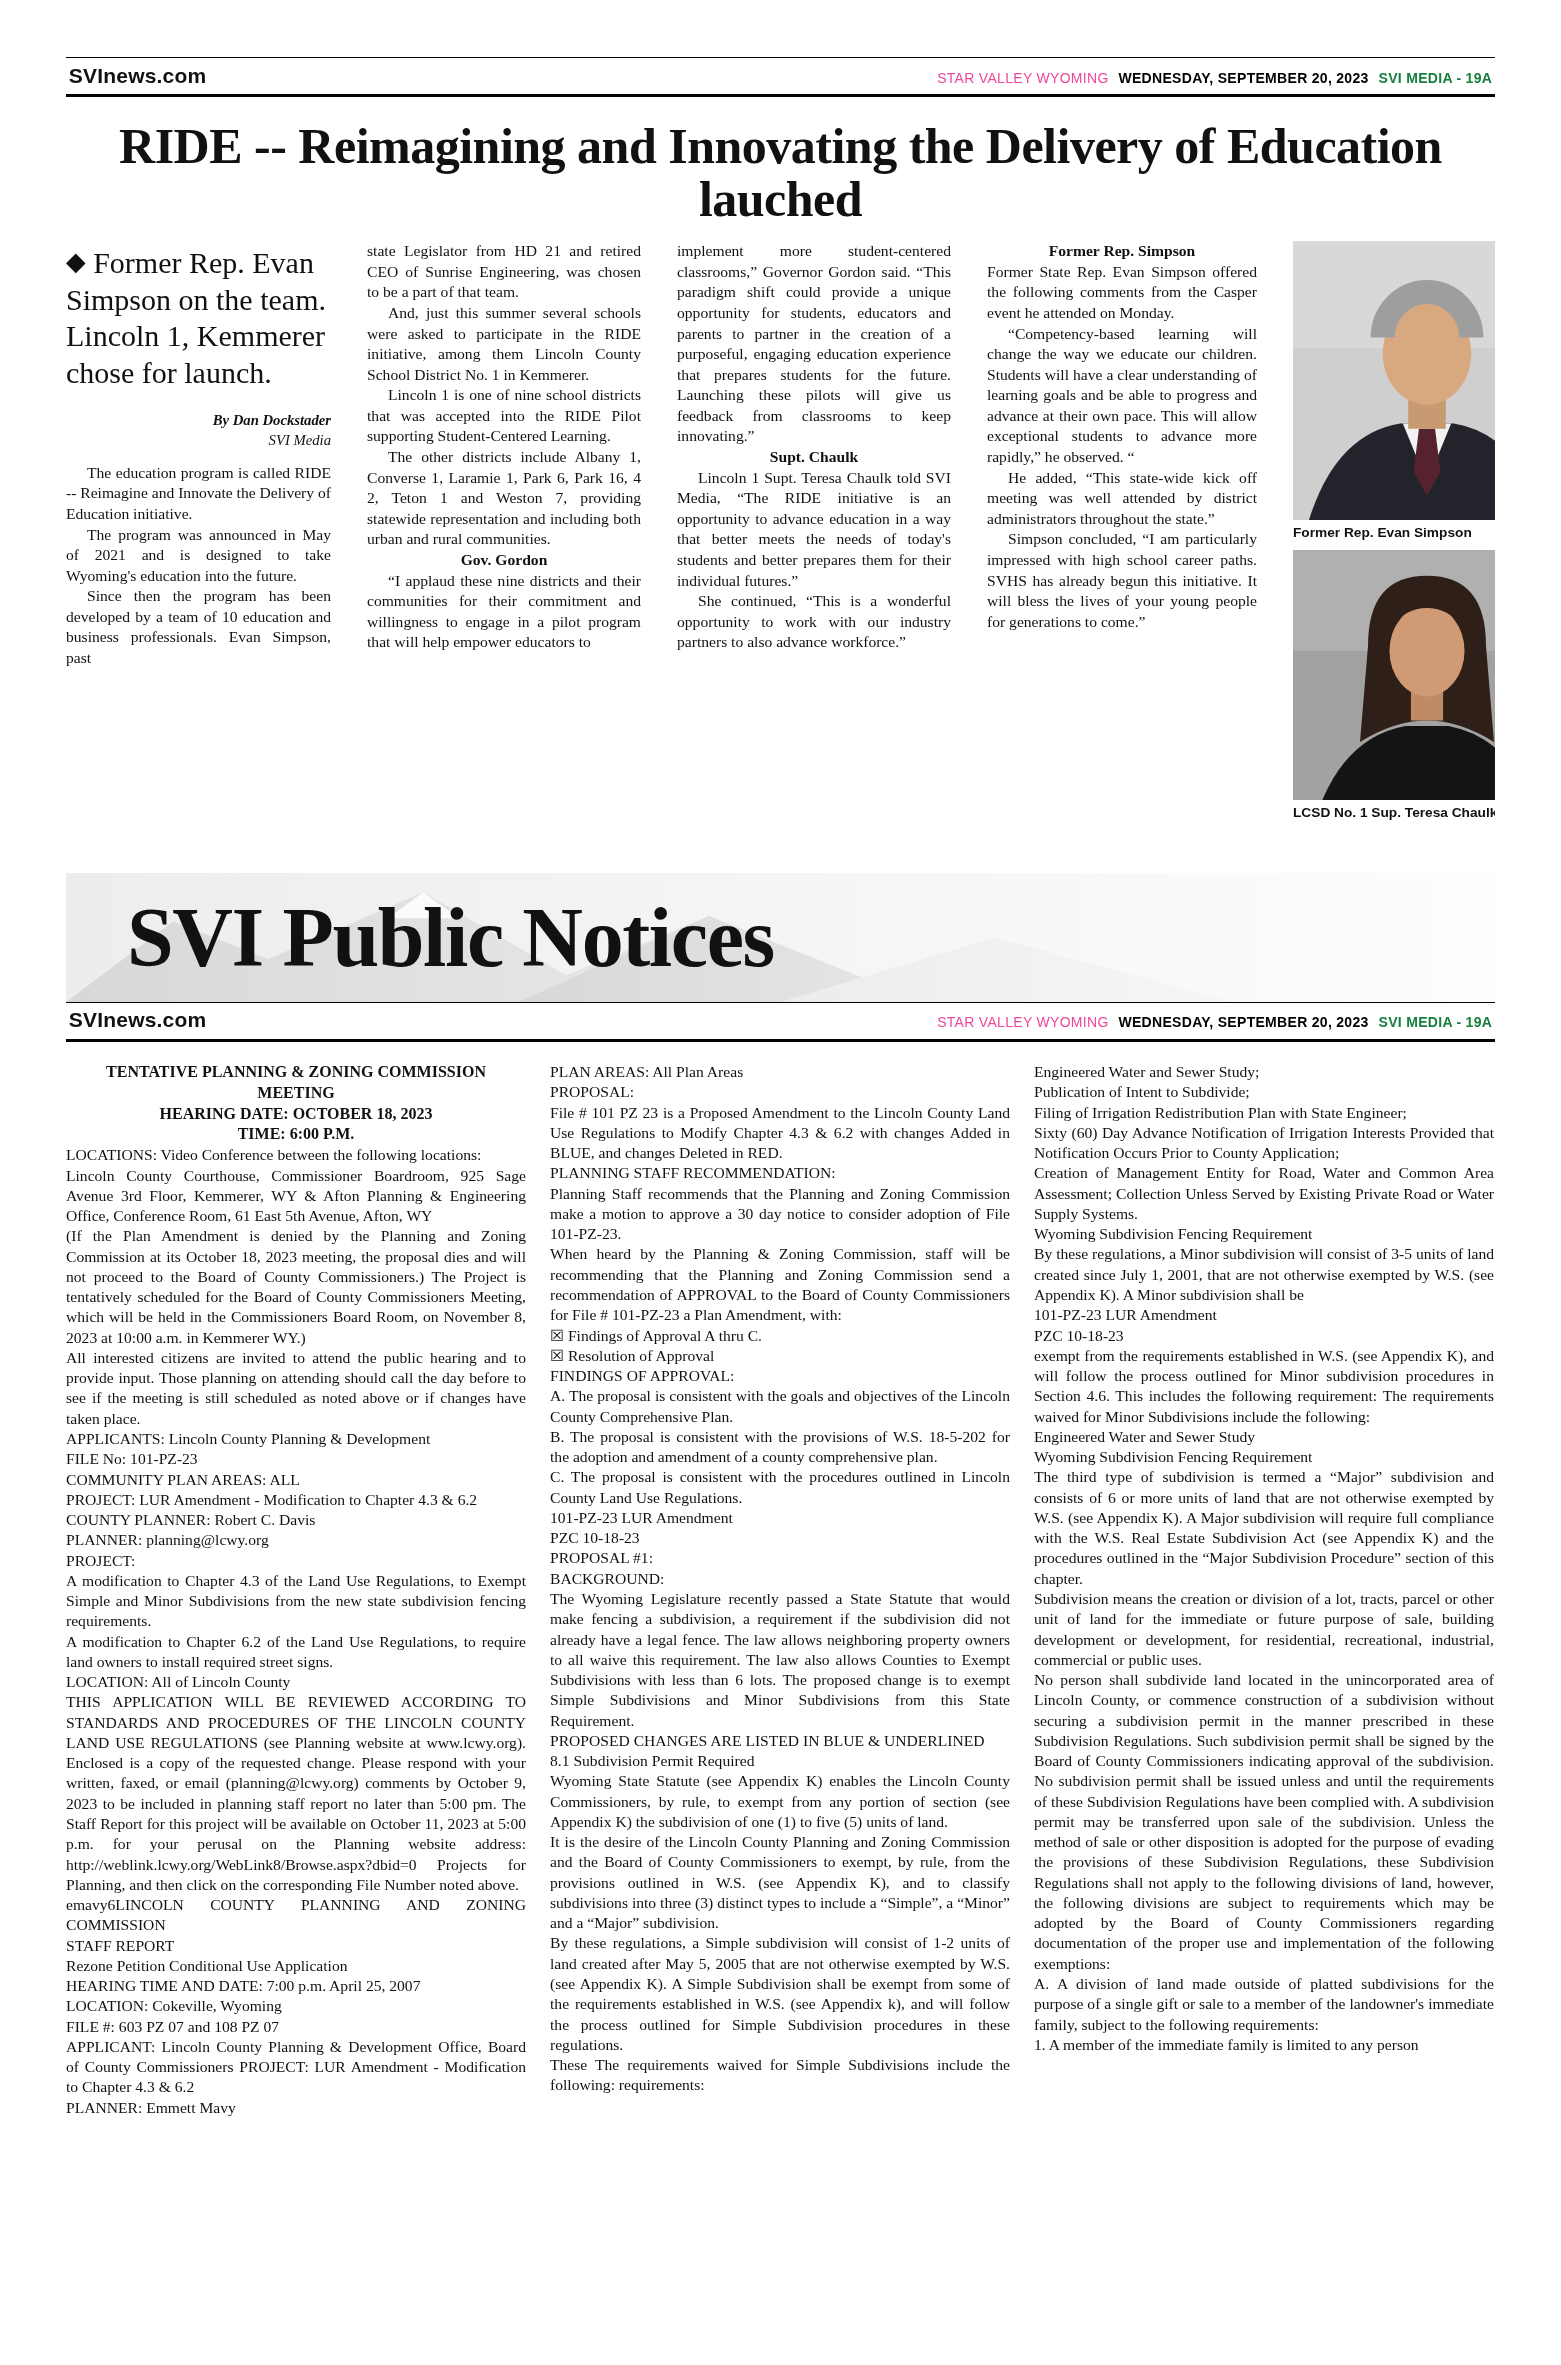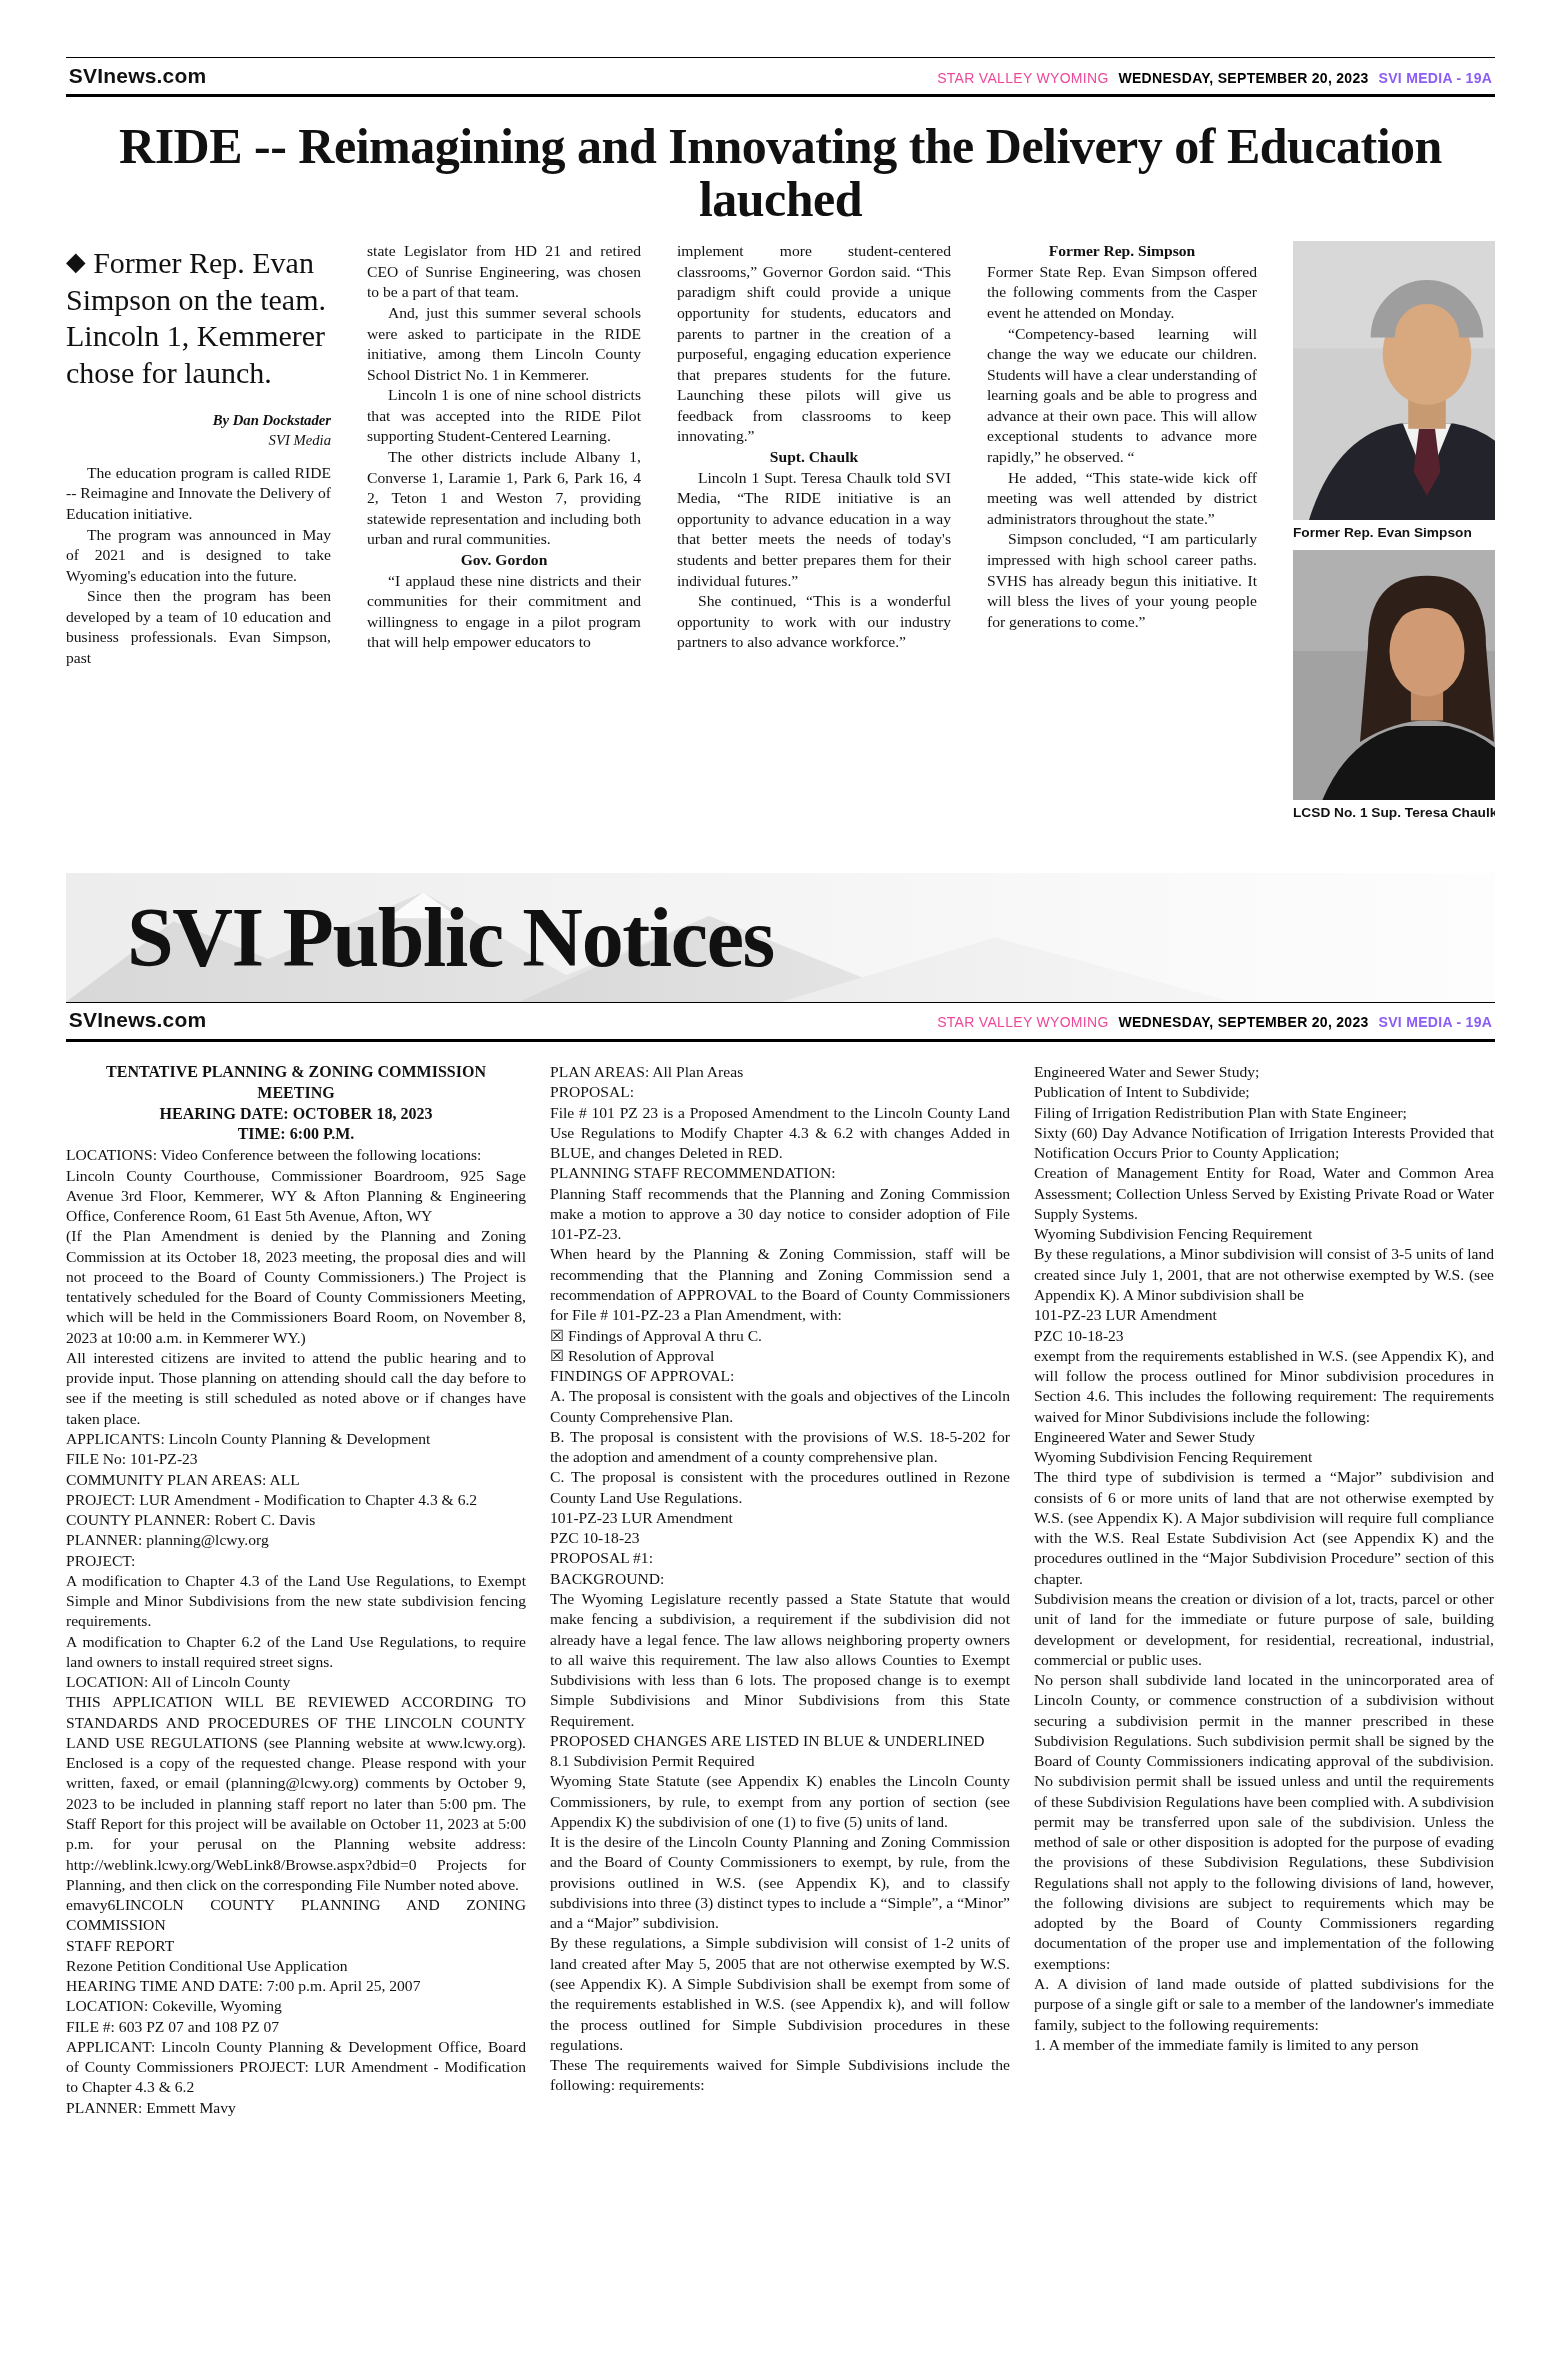--- a/index.html
+++ b/index.html
@@ -7,21 +7,21 @@
         padding:57px 66px 0;overflow:hidden;color:#111;
         font-family:"Liberation Serif",serif;position:relative;}
   
   .bar{display:flex;justify-content:space-between;align-items:baseline;
        border-top:1.4px solid #000;border-bottom:3.3px solid #000;
        padding:5.7px 2.8px 6.6px;font-family:"Liberation Sans",sans-serif;}
   .site{font-size:21px;font-weight:bold;letter-spacing:0.2px;}
   .bar-right{font-size:14px;letter-spacing:0.3px;white-space:nowrap;}
   .region{font-weight:normal;color:#ec4899;}
   .date{font-weight:bold;margin-left:5.7px;color:#000;}
-  .edition{font-weight:bold;margin-left:5.7px;color:#8b5cf6;}
+  .edition{font-weight:bold;margin-left:5.7px;color:#15803d;}
   
   .headline{font-size:50px;font-weight:bold;text-align:center;
             margin:23px 0 16px;letter-spacing:-0.5px;line-height:1.05;}
   
   .article{display:grid;grid-template-columns:265px 274px 274px 270px 268px;
            column-gap:36px;height:606px;overflow:hidden;}
   .deck{font-size:30px;line-height:1.22;margin-top:3.8px;}
   .diamond{font-size:25.5px;vertical-align:2.8px;}
   .byline{text-align:right;margin:20px 0 13.2px;font-size:14.7px;font-style:italic;line-height:1.3;}
   .by-name{font-weight:bold;}
@@ -186,21 +186,21 @@
         <div class="n-p">PROPOSAL:</div>
         <div class="n-p">File # 101 PZ 23 is a Proposed Amendment to the Lincoln County Land Use Regulations to Modify Chapter 4.3 &amp; 6.2 with changes Added in BLUE, and changes Deleted in RED.</div>
         <div class="n-p">PLANNING STAFF RECOMMENDATION:</div>
         <div class="n-p">Planning Staff recommends that the Planning and Zoning Commission make a motion to approve a 30 day notice to consider adoption of File 101-PZ-23.</div>
         <div class="n-p">When heard by the Planning &amp; Zoning Commission, staff will be recommending that the Planning and Zoning Commission send a recommendation of APPROVAL to the Board of County Commissioners for File # 101-PZ-23 a Plan Amendment, with:</div>
         <div class="n-p">☒ Findings of Approval A thru C.</div>
         <div class="n-p">☒ Resolution of Approval</div>
         <div class="n-p">FINDINGS OF APPROVAL:</div>
         <div class="n-p">A. The proposal is consistent with the goals and objectives of the Lincoln County Comprehensive Plan.</div>
         <div class="n-p">B. The proposal is consistent with the provisions of W.S. 18-5-202 for the adoption and amendment of a county comprehensive plan.</div>
-        <div class="n-p">C. The proposal is consistent with the procedures outlined in Rezone County Land Use Regulations.</div>
+        <div class="n-p">C. The proposal is consistent with the procedures outlined in Lincoln County Land Use Regulations.</div>
         <div class="n-p">101-PZ-23 LUR Amendment</div>
         <div class="n-p">PZC 10-18-23</div>
         <div class="n-p">PROPOSAL #1:</div>
         <div class="n-p">BACKGROUND:</div>
         <div class="n-p">The Wyoming Legislature recently passed a State Statute that would make fencing a subdivision, a requirement if the subdivision did not already have a legal fence. The law allows neighboring property owners to all waive this requirement. The law also allows Counties to Exempt Subdivisions with less than 6 lots. The proposed change is to exempt Simple Subdivisions and Minor Subdivisions from this State Requirement.</div>
         <div class="n-p">PROPOSED CHANGES ARE LISTED IN BLUE &amp; UNDERLINED</div>
         <div class="n-p">8.1 Subdivision Permit Required</div>
         <div class="n-p">Wyoming State Statute (see Appendix K) enables the Lincoln County Commissioners, by rule, to exempt from any portion of section (see Appendix K) the subdivision of one (1) to five (5) units of land.</div>
         <div class="n-p">It is the desire of the Lincoln County Planning and Zoning Commission and the Board of County Commissioners to exempt, by rule, from the provisions outlined in W.S. (see Appendix K), and to classify subdivisions into three (3) distinct types to include a “Simple”, a “Minor” and a “Major” subdivision.</div>
         <div class="n-p">By these regulations, a Simple subdivision will consist of 1-2 units of land created after May 5, 2005 that are not otherwise exempted by W.S. (see Appendix K). A Simple Subdivision shall be exempt from some of the requirements established in W.S. (see Appendix k), and will follow the process outlined for Simple Subdivision procedures in these regulations.</div>

